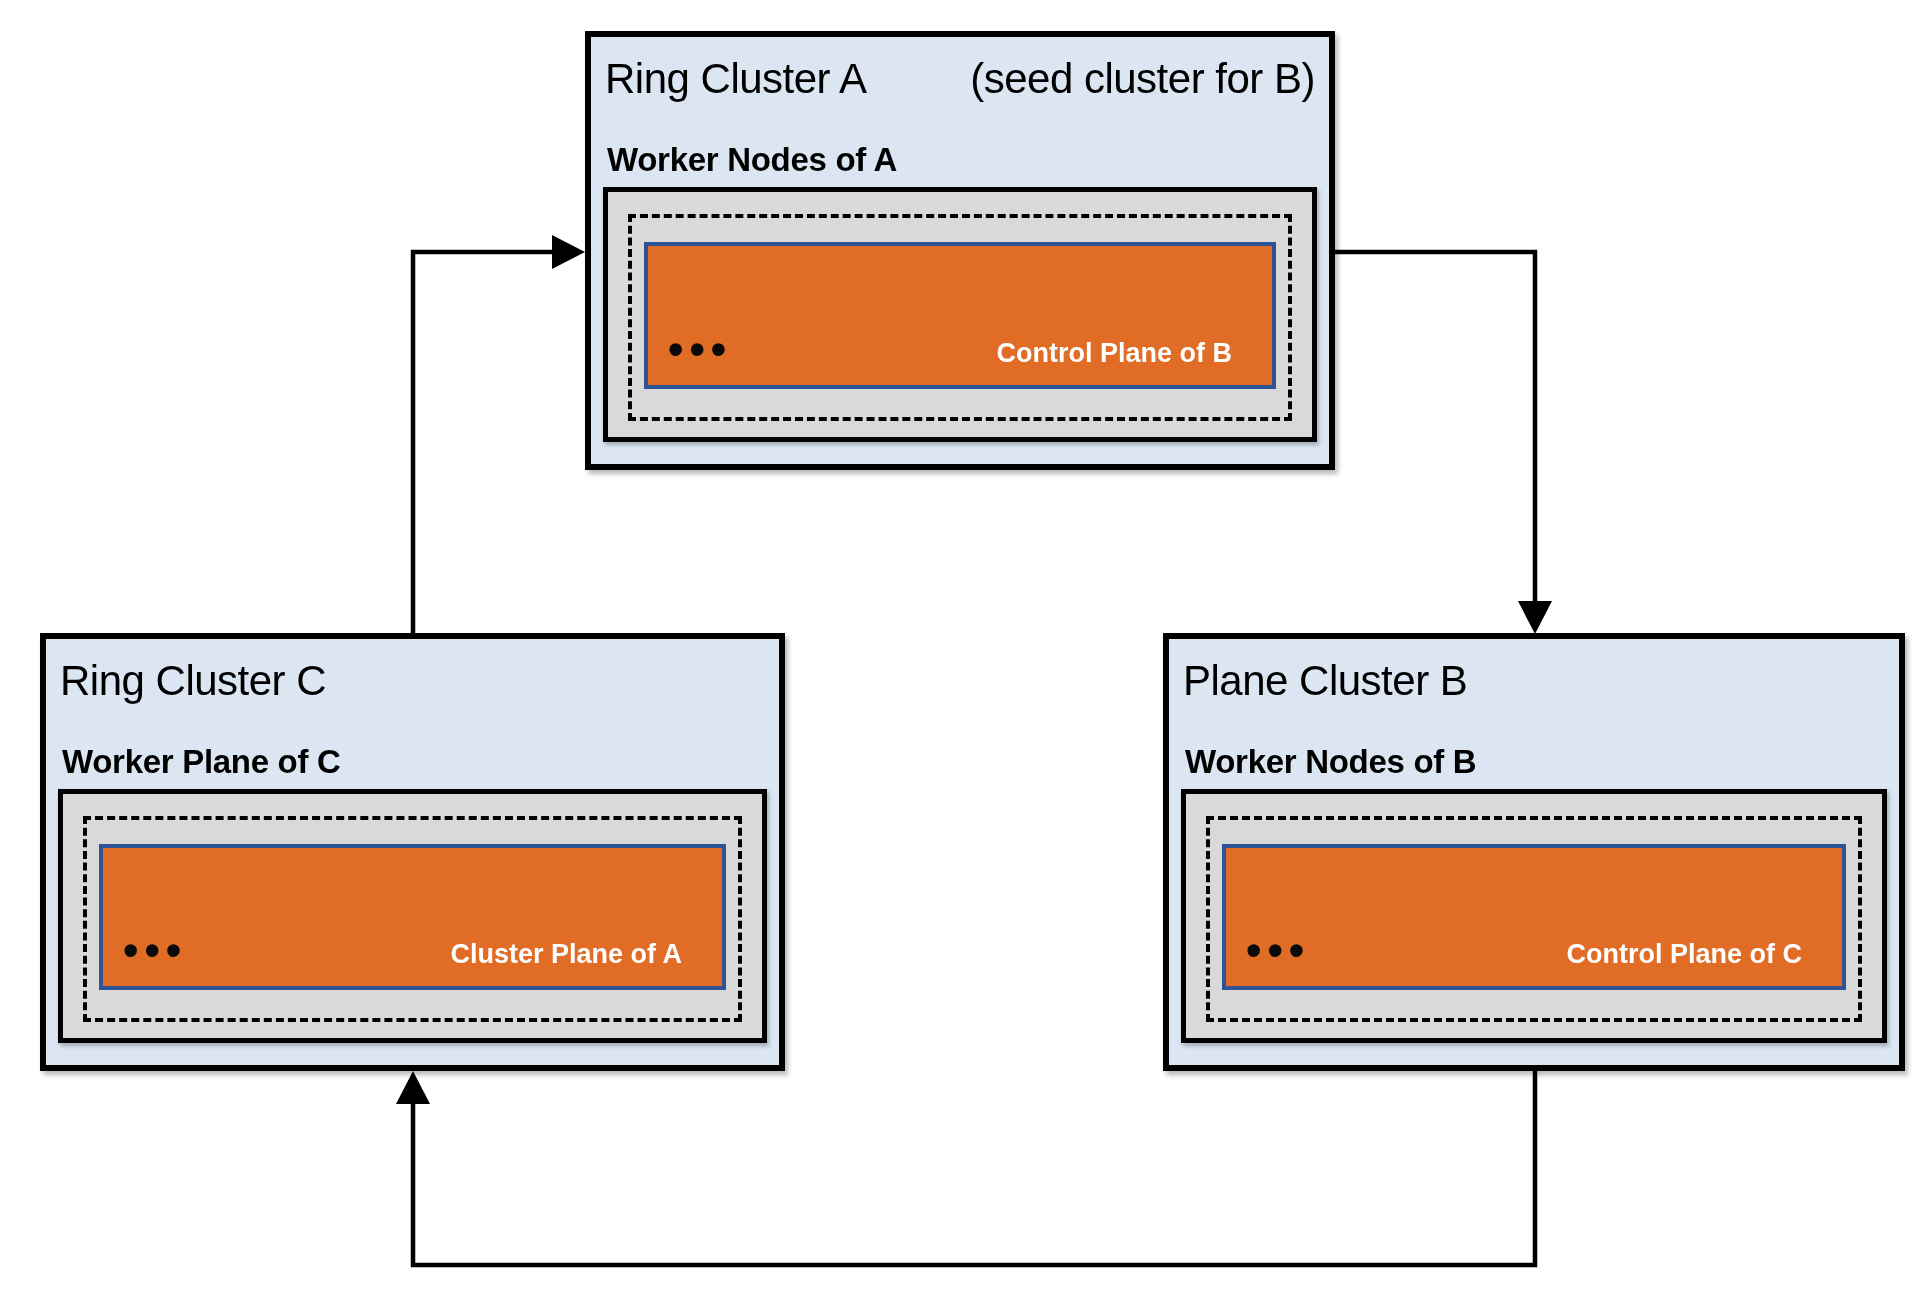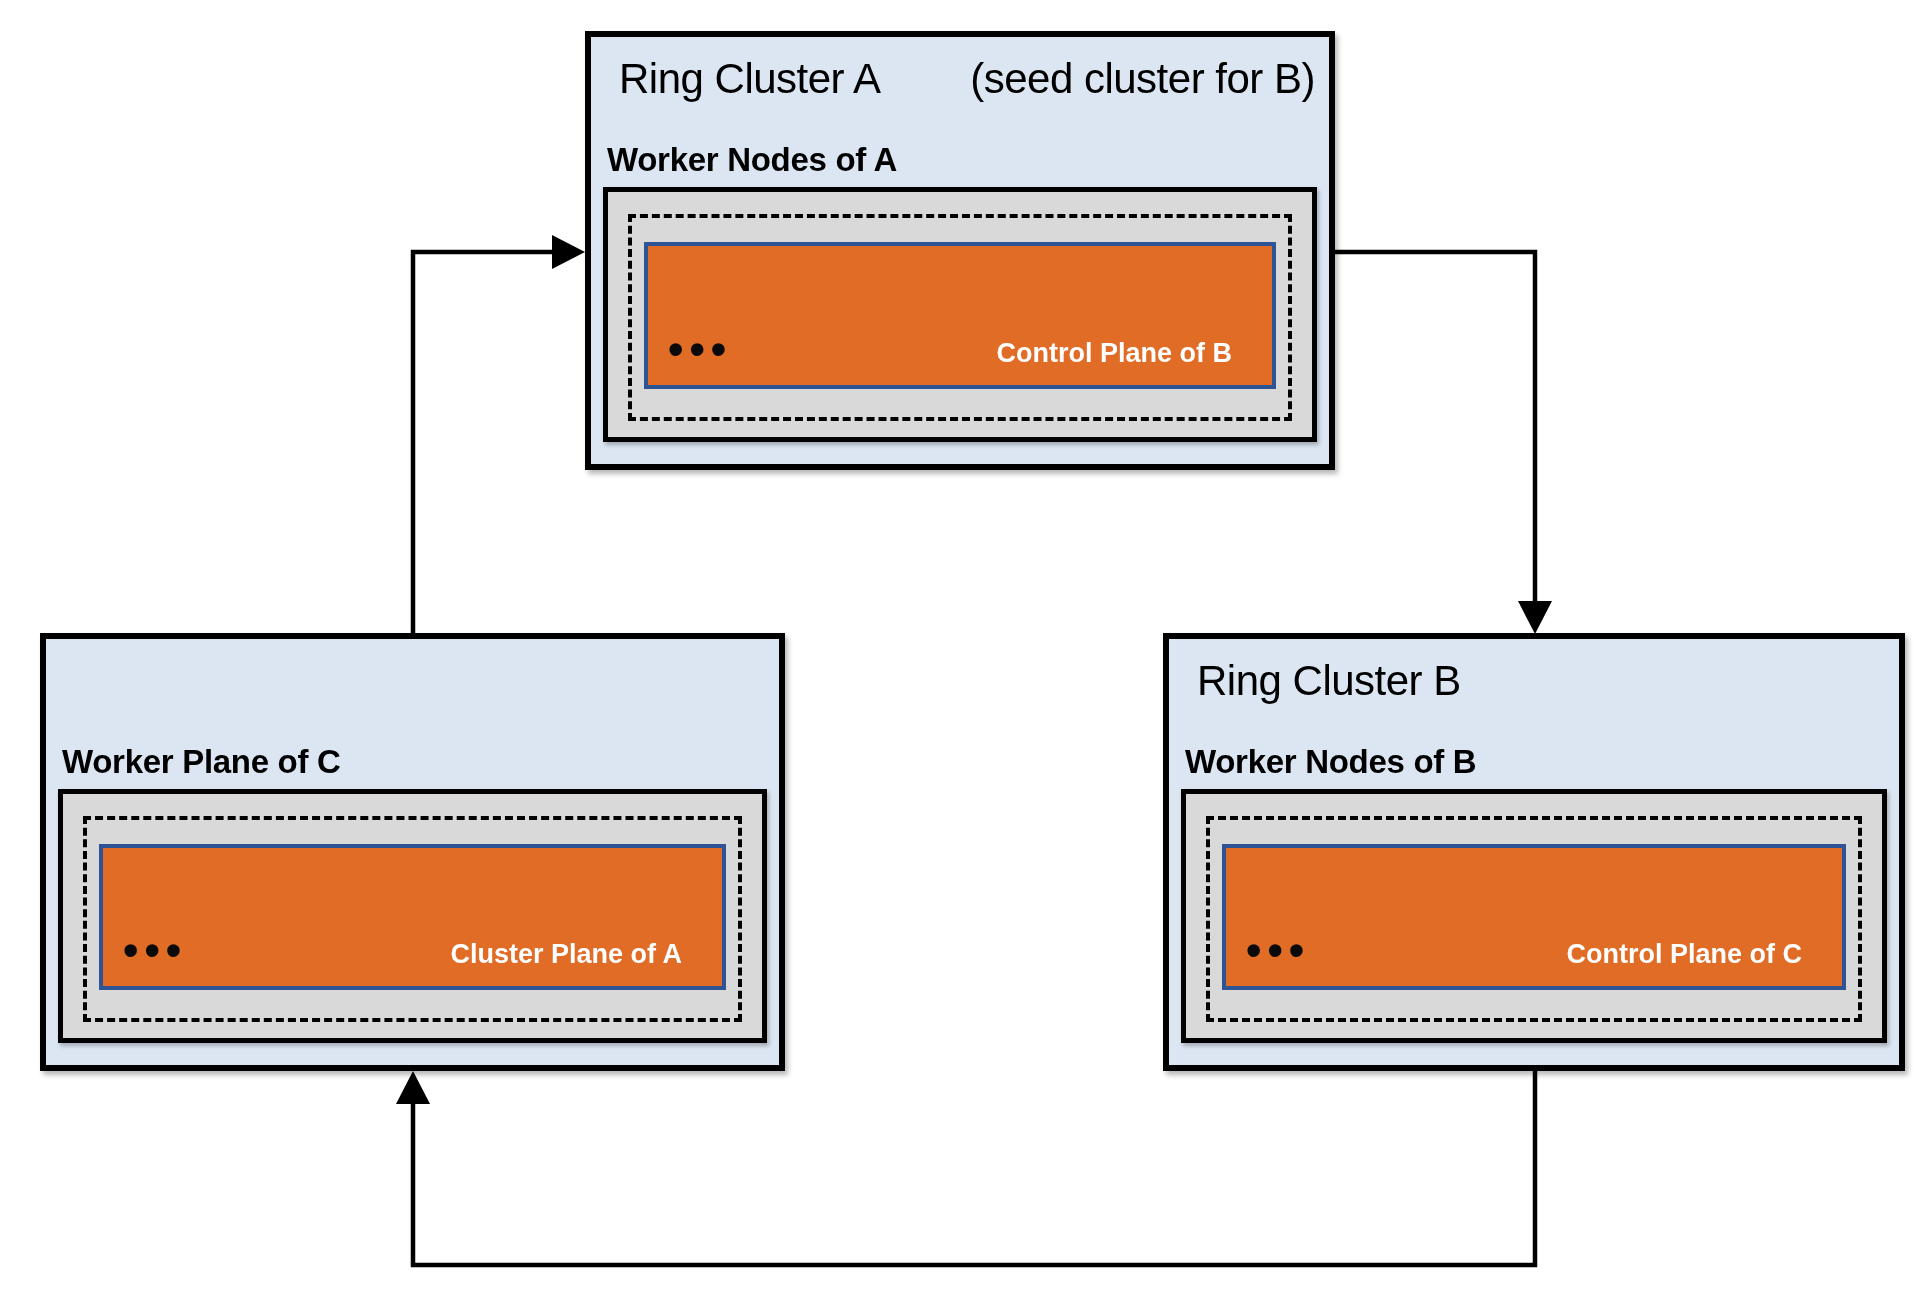--- a/index.html
+++ b/index.html
@@ -32,21 +32,21 @@
     border:6px solid #000;
     box-shadow:3px 4px 5px rgba(0,0,0,0.28);
     color:var(--text);
   }
   .cluster-a{left:585px;top:31px;width:750px;height:439px;}
   .cluster-c{left:40px;top:633px;width:745px;height:438px;}
   .cluster-b{left:1163px;top:633px;width:742px;height:438px;}
 
   .title-row{
     display:flex;justify-content:space-between;align-items:baseline;
-    padding:18px 14px 0 28px;
+    padding:18px 14px 0 14px;
     font-size:42px;line-height:1.15;letter-spacing:-0.5px;
     white-space:nowrap;
   }
   .worker-label{
     position:absolute;left:16px;top:104px;
     font-size:33px;font-weight:bold;letter-spacing:-0.3px;
   }
   .node-box{
     position:absolute;left:12px;right:12px;top:150px;bottom:22px;
     background:var(--node-bg);
@@ -108,35 +108,36 @@
         <div class="control-plane">
           <span class="dots">•••</span>
           <span class="cp-label">Control Plane of B</span>
         </div>
       </div>
     </div>
   </div>
 
   <div class="cluster cluster-c">
     <div class="title-row">
+      <span>Ring Cluster C</span>
     </div>
     <div class="worker-label">Worker Plane of C</div>
     <div class="node-box">
       <div class="dashed-box">
         <div class="control-plane">
           <span class="dots">•••</span>
           <span class="cp-label">Cluster Plane of A</span>
         </div>
       </div>
     </div>
   </div>
 
   <div class="cluster cluster-b">
     <div class="title-row">
-      <span>Ring Cluster B</span>
+      <span>Plane Cluster B</span>
     </div>
     <div class="worker-label">Worker Nodes of B</div>
     <div class="node-box">
       <div class="dashed-box">
         <div class="control-plane">
           <span class="dots">•••</span>
           <span class="cp-label">Control Plane of C</span>
         </div>
       </div>
     </div>

